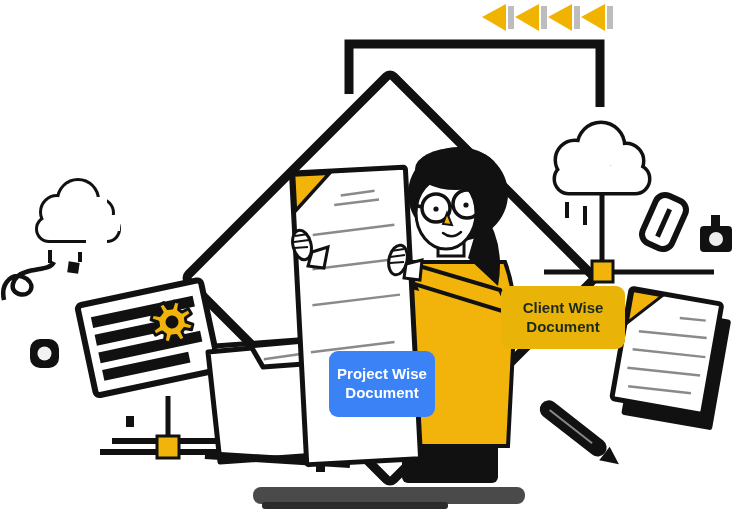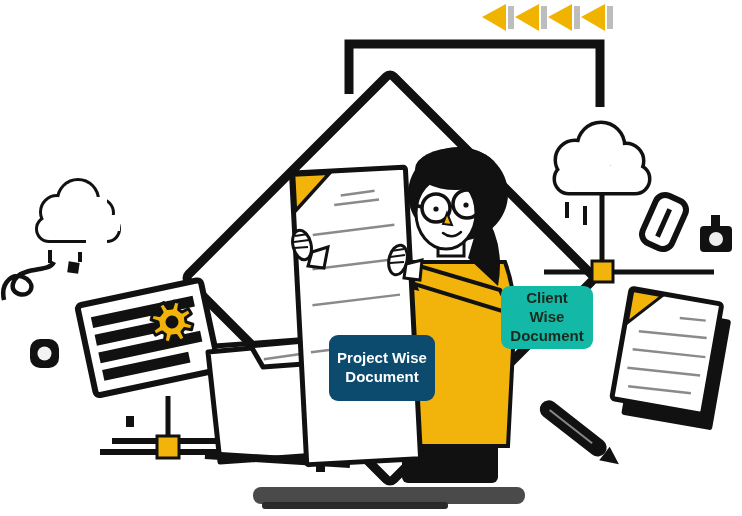--- a/index.html
+++ b/index.html
@@ -2,22 +2,22 @@
 <html><head>
 <meta charset="utf-8">
 <style>
   html,body{margin:0;padding:0;background:#fff;}
   .canvas{position:relative;width:742px;height:516px;background:#ffffff;overflow:hidden;
           font-family:"Liberation Sans", sans-serif;}
   .canvas svg{position:absolute;left:0;top:0;}
   .badge{position:absolute;display:flex;align-items:center;justify-content:center;
          text-align:center;font-weight:bold;font-size:15px;line-height:1.25;
          border-radius:9px;padding:6px 8px;box-sizing:border-box;}
-  .badge-client{left:501px;top:286px;width:92px;height:63px;background:#14b8a6;color:#1B2A1E;}
-  .badge-project{left:329px;top:335px;width:106px;height:66px;background:#0c4a6e;color:#ffffff;text-align:center;}
+  .badge-client{left:501px;top:286px;width:124px;height:63px;background:#eab308;color:#1B2A1E;}
+  .badge-project{left:329px;top:351px;width:106px;height:66px;background:#3b82f6;color:#ffffff;text-align:center;}
 </style>
 </head>
 <body>
 
 <div class="canvas">
 <svg width="742" height="516" viewBox="0 0 742 516">
 
   <g>
     <rect x="253" y="487" width="272" height="17" rx="8" fill="#4A4A4A"></rect>
     <rect x="262" y="502" width="186" height="7" rx="3" fill="#2B2B2B"></rect>

